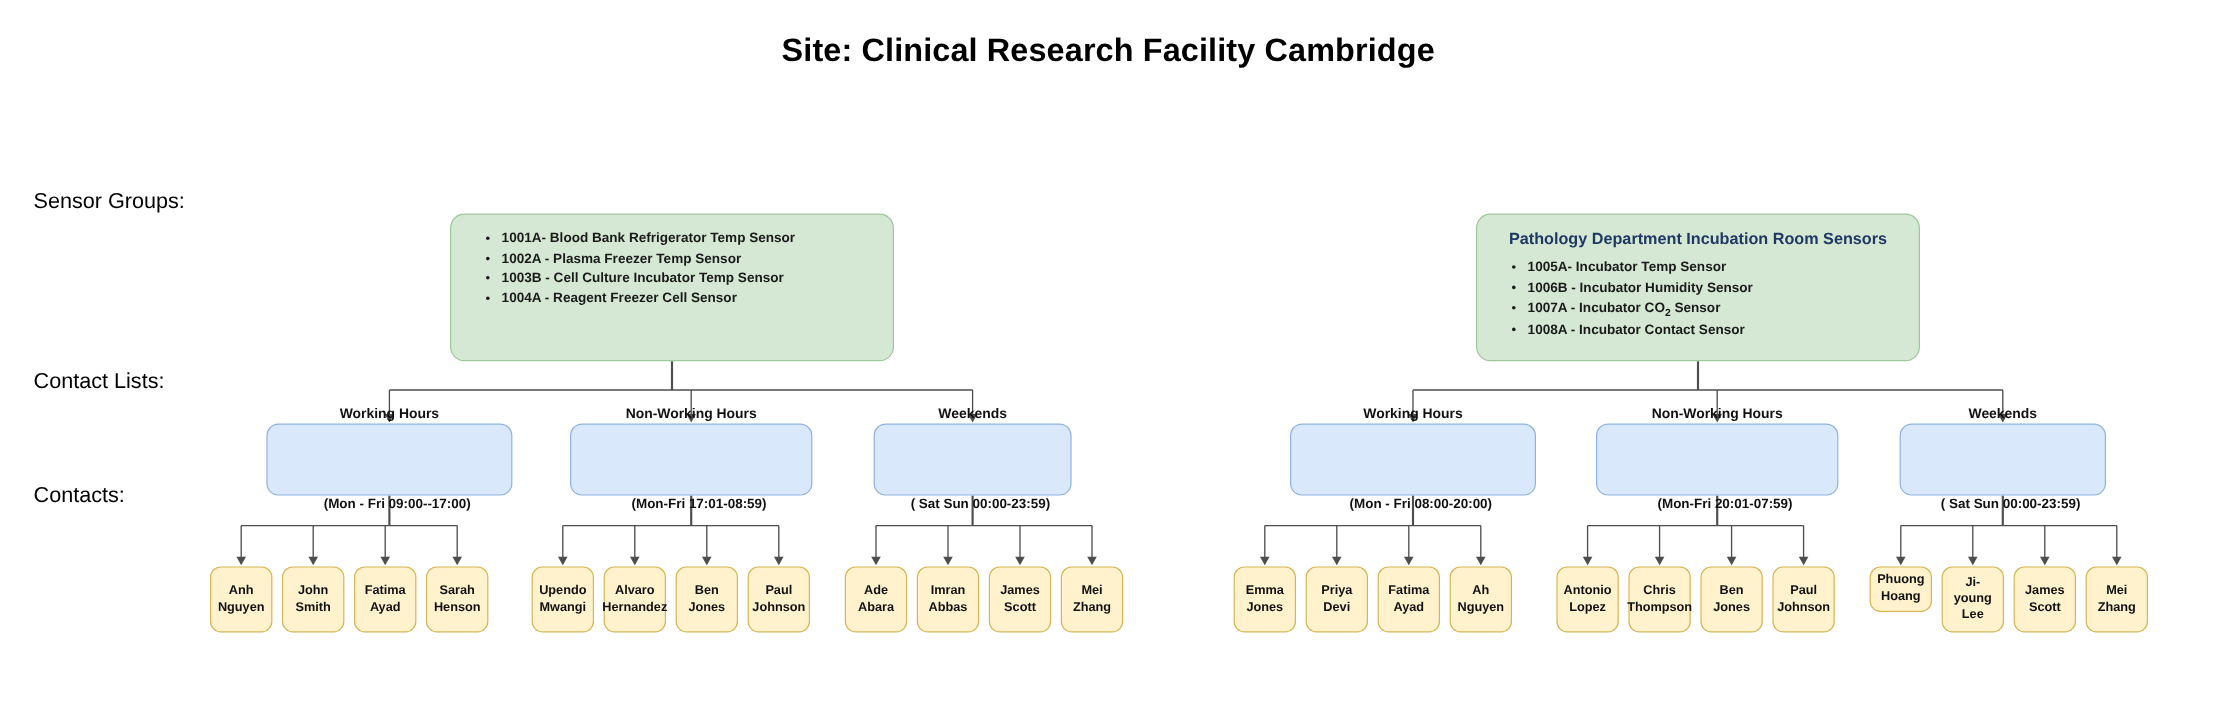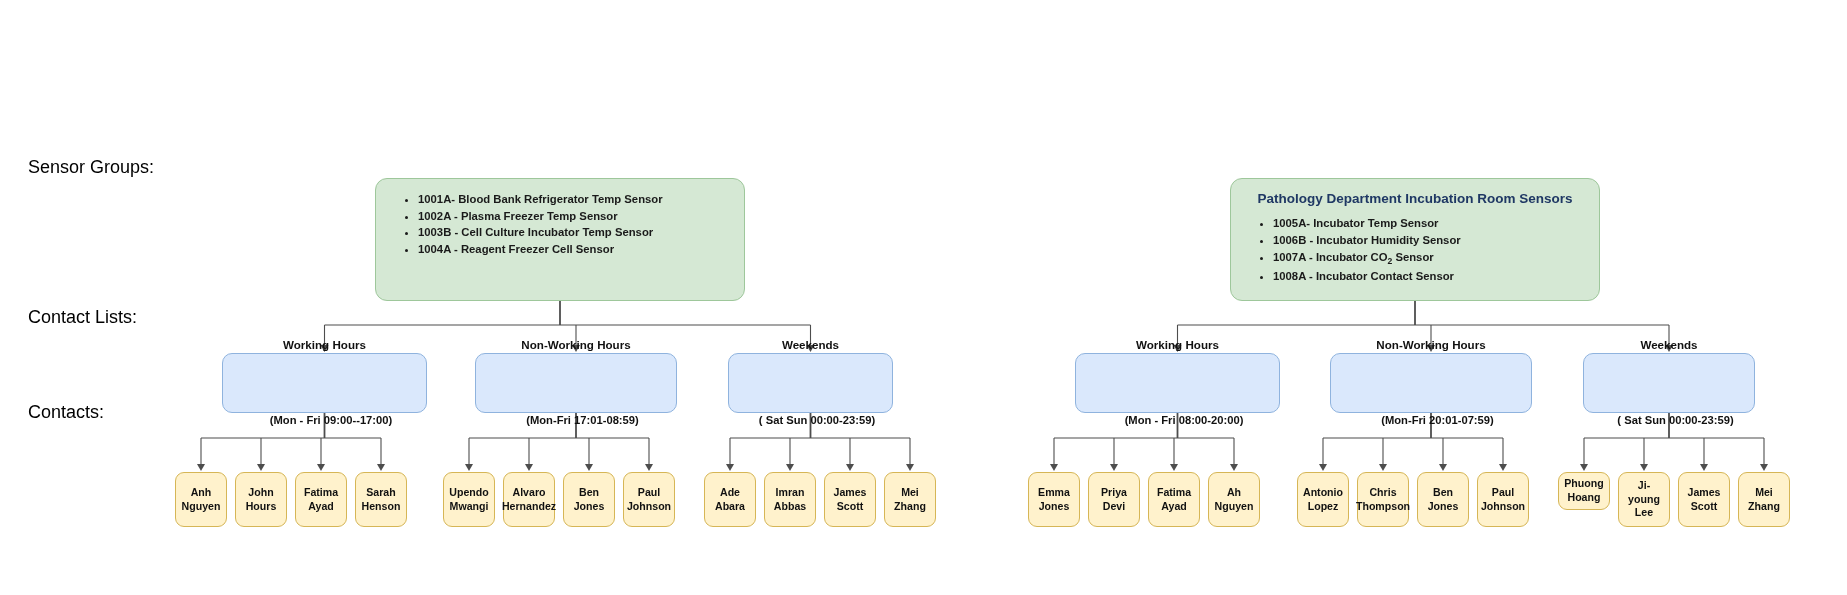--- a/index.html
+++ b/index.html
@@ -122,20 +122,21 @@
   }
 
   
   #links{position:absolute;left:0;top:0;width:1847px;height:595px;pointer-events:none;}
 </style>
 </head>
 <body>
 
 <div id="canvas">
 
+  <div class="page-title">Site: Clinical Research Facility Cambridge</div>
 
   <div class="row-label r1">Sensor Groups:</div>
   <div class="row-label r2">Contact Lists:</div>
   <div class="row-label r3">Contacts:</div>
 
   <svg id="links" viewBox="0 0 1847 595">
       <line x1="324.5" y1="413" x2="324.5" y2="438" stroke="#4d4d4d" stroke-width="1.8"></line>
       <line x1="201" y1="438" x2="381" y2="438" stroke="#4d4d4d" stroke-width="1.1"></line>
       <line x1="201" y1="438" x2="201" y2="465" stroke="#4d4d4d" stroke-width="1.1"></line>
       <path d="M 197 464 L 201 471 L 205 464 Z" fill="#4d4d4d"></path>
@@ -225,21 +226,21 @@
       <div class="node clist-box" style="left: 222px; top: 353px; width: 205px; height: 60px;">
         <div class="clist-title">Working Hours</div>
         <div class="clist-sub">(Mon - Fri  09:00--17:00)</div>
       </div>
       <div class="node contact-box" style="left: 175px; top: 472px; width: 52px; height: 55px;">
         <span class="contact-name">Anh
 Nguyen</span>
       </div>
       <div class="node contact-box" style="left: 235px; top: 472px; width: 52px; height: 55px;">
         <span class="contact-name">John
-Hours</span>
+Smith</span>
       </div>
       <div class="node contact-box" style="left: 295px; top: 472px; width: 52px; height: 55px;">
         <span class="contact-name">Fatima
 Ayad</span>
       </div>
       <div class="node contact-box" style="left: 355px; top: 472px; width: 52px; height: 55px;">
         <span class="contact-name">Sarah
 Henson</span>
       </div>
       <div class="node clist-box" style="left: 475px; top: 353px; width: 202px; height: 60px;">

